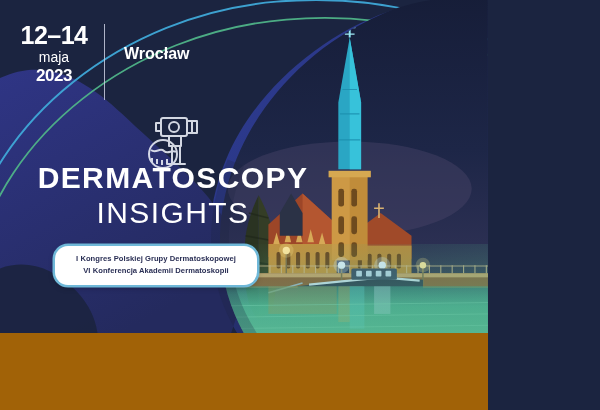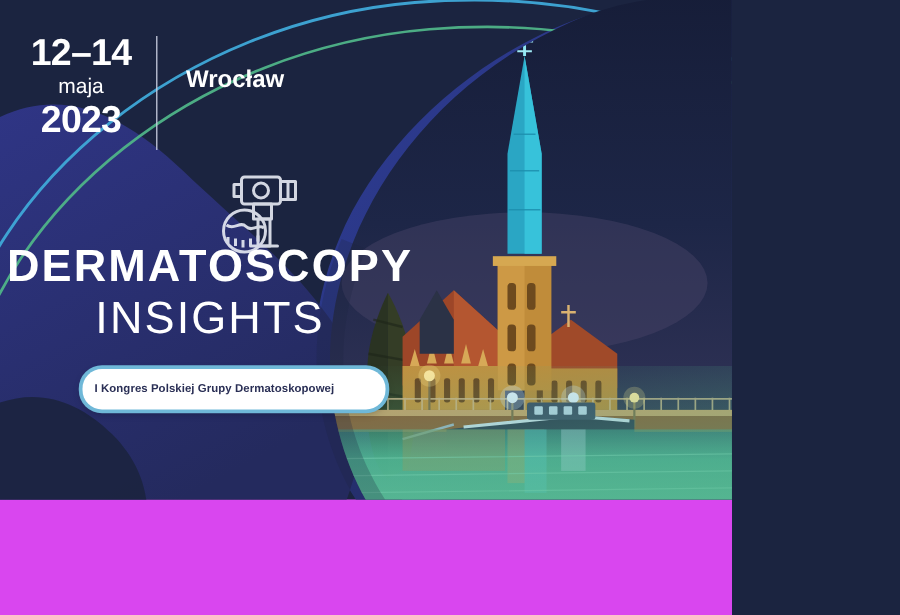--- a/index.html
+++ b/index.html
@@ -1,43 +1,43 @@
 <!DOCTYPE html>
 <html><head>
 <meta charset="utf-8">
 <style>
   html,body{margin:0;padding:0;}
   body{
     width:600px;height:410px;overflow:hidden;
     font-family:"Liberation Sans","DejaVu Sans",sans-serif;
     background:#1b2440;
   }
-  #banner{position:relative;width:488px;height:410px;overflow:hidden;background:#d946ef;}
+  #banner{position:relative;width:488px;height:410px;overflow:hidden;background:#a16207;}
   .layer{position:absolute;inset:0;}
   svg.layer{display:block;}
 
   
   #text-col{position:absolute;left:0;top:0;width:300px;height:410px;z-index:40;}
 
   #date-row{position:absolute;left:18px;top:22px;display:flex;align-items:stretch;}
   #date-stack{display:flex;flex-direction:column;align-items:center;width:72px;}
   #date-range{color:#fff;font-weight:bold;font-size:25px;line-height:1.04;letter-spacing:-0.5px;}
   #date-month{color:#fff;font-weight:normal;font-size:14px;line-height:1.35;}
-  #date-year{color:#fff;font-weight:bold;font-size:25px;line-height:1.1;letter-spacing:-0.5px;}
+  #date-year{color:#fff;font-weight:bold;font-size:17px;line-height:1.1;letter-spacing:-0.5px;}
   #date-divider{width:1px;background:#c9cee0;margin:2px 0 0 14px;height:76px;opacity:.85;}
   #city{color:#fff;font-weight:bold;font-size:16px;margin-left:19px;margin-top:23px;white-space:nowrap;}
 
-  #title-wrap{position:absolute;left:0;top:160px;width:280px;text-align:center;}
+  #title-wrap{position:absolute;left:0;top:160px;width:280px;text-align:center;padding-left:33px;}
   #title-line1{color:#fff;font-weight:bold;font-size:30px;letter-spacing:1.4px;line-height:1.18;}
   #title-line2{color:#fff;font-weight:normal;font-size:30px;letter-spacing:1.4px;line-height:1.18;}
 
   #subtitle-pill{
     position:absolute;left:55px;top:246px;width:186px;
     background:#fff;border-radius:13px;
-    padding:7px 8px 8px;text-align:left;
+    padding:7px 8px 8px;text-align:center;
     box-shadow:0 0 0 2.5px #6fb8d8, 0 2px 6px rgba(0,0,0,.35);
   }
   .sub-line{color:#2a2f55;font-size:7.6px;font-weight:bold;line-height:1.55;letter-spacing:.05px;white-space:nowrap;}
 
   #scope-icon{position:absolute;left:143px;top:110px;width:74px;height:74px;z-index:35;opacity:.95;}
 </style>
 </head>
 <body>
 
 <div id="banner">
@@ -284,16 +284,17 @@
       <div id="city">Wrocław</div>
     </div>
 
     <div id="title-wrap">
       <div id="title-line1">DERMATOSCOPY</div>
       <div id="title-line2">INSIGHTS</div>
     </div>
 
     <div id="subtitle-pill">
       <div class="sub-line">I Kongres Polskiej Grupy Dermatoskopowej</div>
+      <div class="sub-line">VI Konferencja Akademii Dermatoskopii</div>
     </div>
 
   </div>
 </div>
 
 </body></html>

